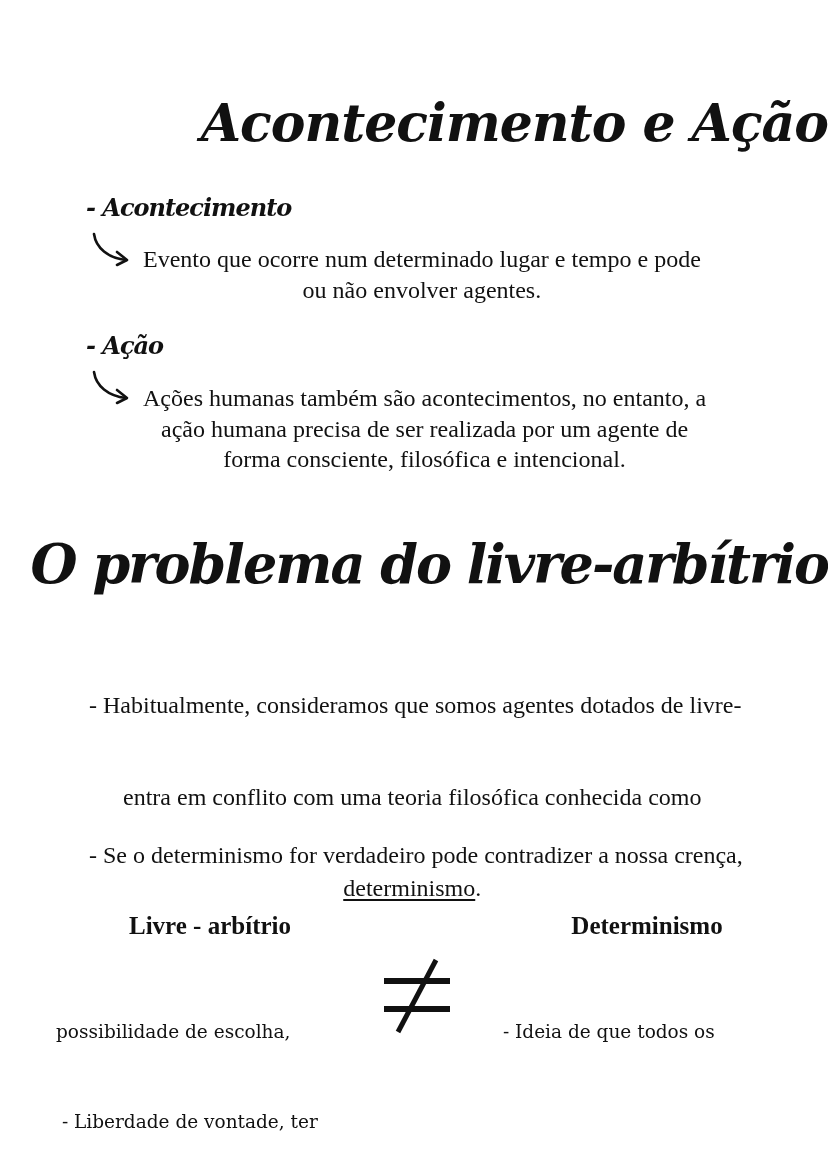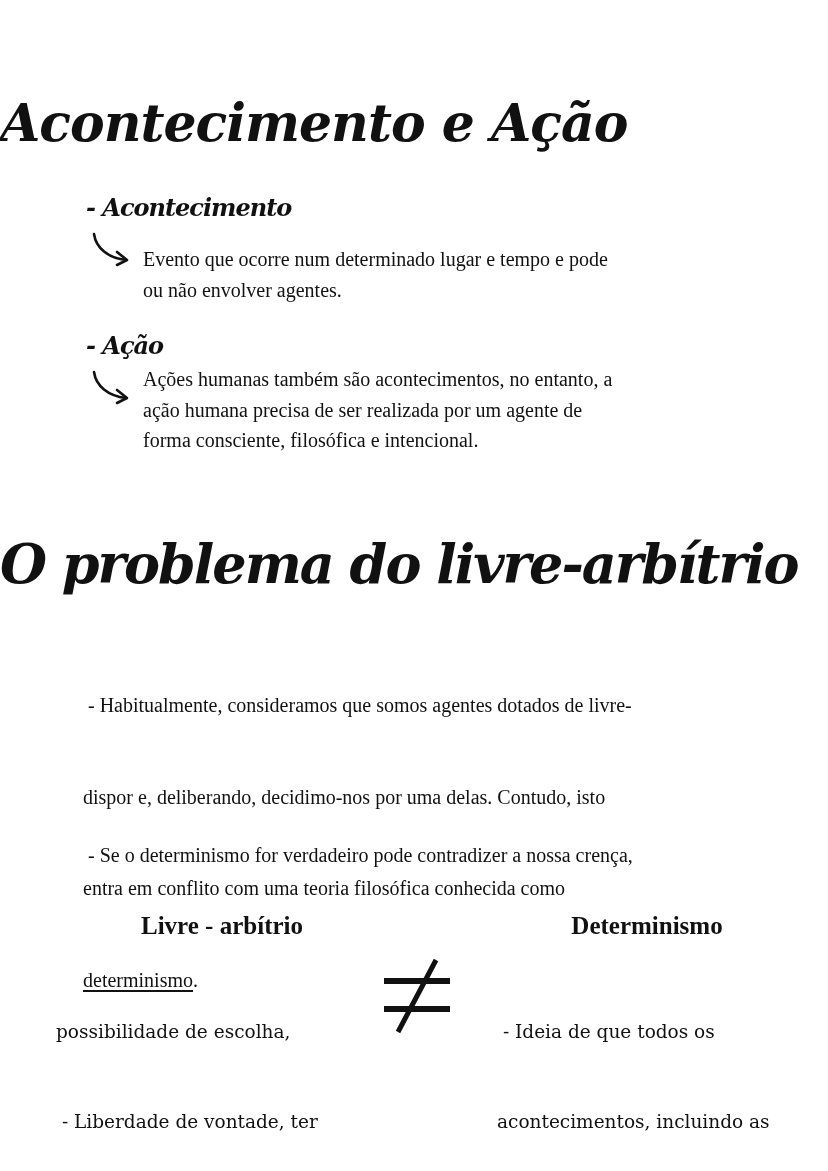--- a/index.html
+++ b/index.html
@@ -6,36 +6,37 @@
   body {
     width: 828px; height: 1171px; position: relative; overflow: hidden;
     color: #111111;
     font-family: "DejaVu Serif", "Liberation Serif", serif;
   }
   .script {
     font-family: "DejaVu Serif", "Liberation Serif", serif;
     font-style: italic; font-weight: bold; letter-spacing: -1px;
   }
   .title {
-    position: absolute; left: 0; width: 828px; text-align: left;
+    position: absolute; left: 0; width: 828px; text-align: right;
     margin: 0;
   }
   #title1 { top: 88px; font-size: 52px; line-height: 70px; }
   #title2 { top: 526px; font-size: 54px; line-height: 76px; letter-spacing: -2px; }
 
   .sub {
     position: absolute; left: 86px; margin: 0;
     font-size: 24px; line-height: 32px;
   }
   .arrow {
     position: absolute; left: 90px; width: 44px; height: 36px;
   }
   .body-text {
-    position: absolute; font-size: 20px; line-height: 30.5px; margin: 0;
+    position: absolute; font-size: 24px; line-height: 30.5px; margin: 0;
     font-family: "Liberation Serif", "DejaVu Serif", serif;
+    text-align: center;
   }
   .u { text-decoration: underline; text-underline-offset: 3px; }
 
   .col-title {
     position: absolute; margin: 0; font-weight: bold;
     font-family: "Liberation Serif", "DejaVu Serif", serif;
     font-size: 25px; line-height: 32px; text-align: center;
   }
   .col-text {
     position: absolute; margin: 0; font-size: 20px; line-height: 30px;
@@ -57,53 +58,51 @@
 <div class="body-text" style="left:143px; top:244px;">
   <div>Evento que ocorre num determinado lugar e tempo e pode</div>
   <div>ou não envolver agentes.</div>
 </div>
 
 <h2 class="sub script" style="top:330px;">- Ação</h2>
 <svg class="arrow" style="top:370px;" viewBox="0 0 44 36">
   <path d="M4 2 C 6 16, 18 26, 36 28" fill="none" stroke="#111" stroke-width="2.6" stroke-linecap="round"></path>
   <path d="M27 20 L 37 28 L 27 33" fill="none" stroke="#111" stroke-width="2.6" stroke-linecap="round" stroke-linejoin="round"></path>
 </svg>
-<div class="body-text" style="left:143px; top:364px;">
+<div class="body-text" style="left:143px; top:383px;">
   <div>Ações humanas também são acontecimentos, no entanto, a</div>
   <div>ação humana precisa de ser realizada por um agente de</div>
   <div>forma consciente, filosófica e intencional.</div>
 </div>
 
 <h1 id="title2" class="title script">O problema do livre-arbítrio</h1>
 
 <div class="body-text" style="left:83px; top:629px; white-space:pre;">
   <div> - Habitualmente, consideramos que somos agentes dotados de livre-</div>
-  <div>dispor e, deliberando, decidimo-nos por uma delas. Contudo, isto</div>
   <div>entra em conflito com uma teoria filosófica conhecida como</div>
   <div><span class="u">determinismo</span><span>.</span></div>
 </div>
 
 <div class="body-text" style="left:83px; top:779px; white-space:pre;">
   <div> - Se o determinismo for verdadeiro pode contradizer a nossa crença,</div>
 </div>
 
-<h3 class="col-title" style="left:72px; width:300px; top:910px;">Livre - arbítrio</h3>
+<h3 class="col-title" style="left:60px; width:300px; top:910px;">Livre - arbítrio</h3>
 <div class="col-text" style="left:56px; top:957px; white-space:pre;">
   <div>possibilidade de escolha,</div>
   <div> - Liberdade de vontade, ter</div>
   
   
 </div>
 
 <svg class="neq" viewBox="0 0 70 80">
   <rect x="0" y="20" width="66" height="6" fill="#111"></rect>
   <rect x="0" y="48" width="66" height="6" fill="#111"></rect>
   <line x1="52" y1="2" x2="14" y2="74" stroke="#111" stroke-width="5"></line>
 </svg>
 
 <h3 class="col-title" style="left:497px; width:300px; top:910px;">Determinismo</h3>
 <div class="col-text" style="left:497px; top:957px; white-space:pre;">
   <div> - Ideia de que todos os</div>
-  <div>acontecimentos, incluindo as</div>
   
   
   
 </div>
 
 </body></html>

